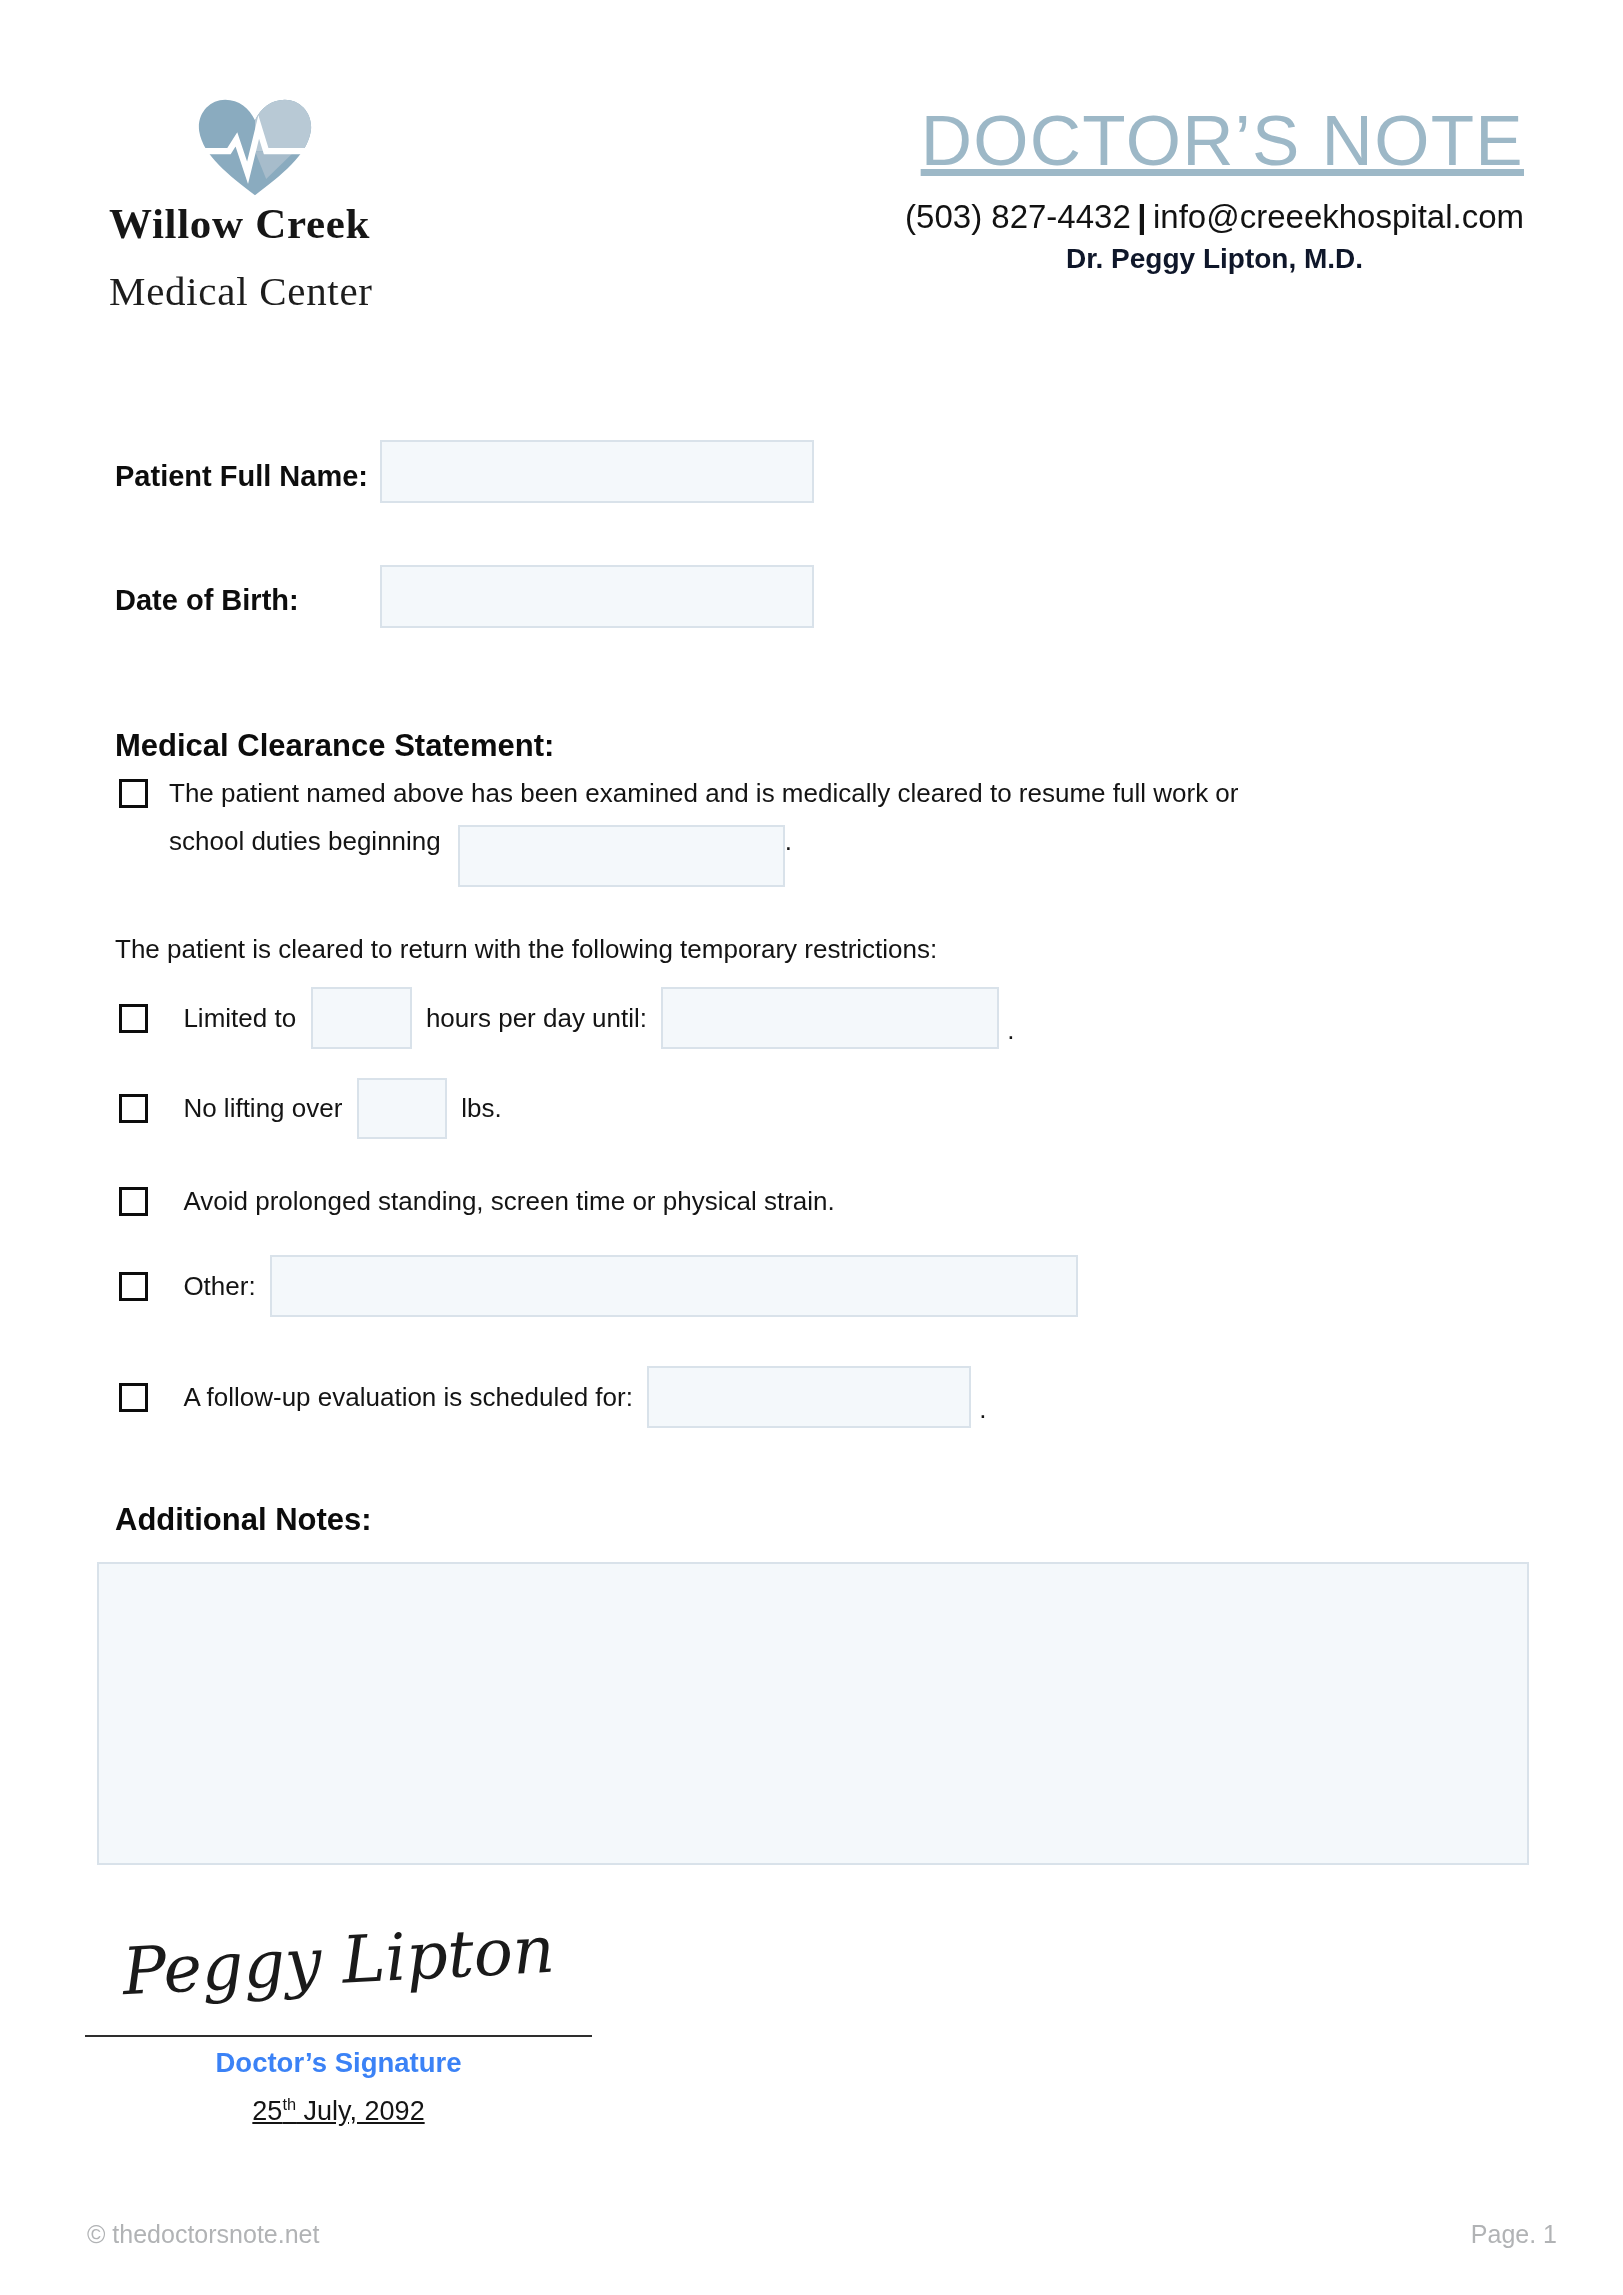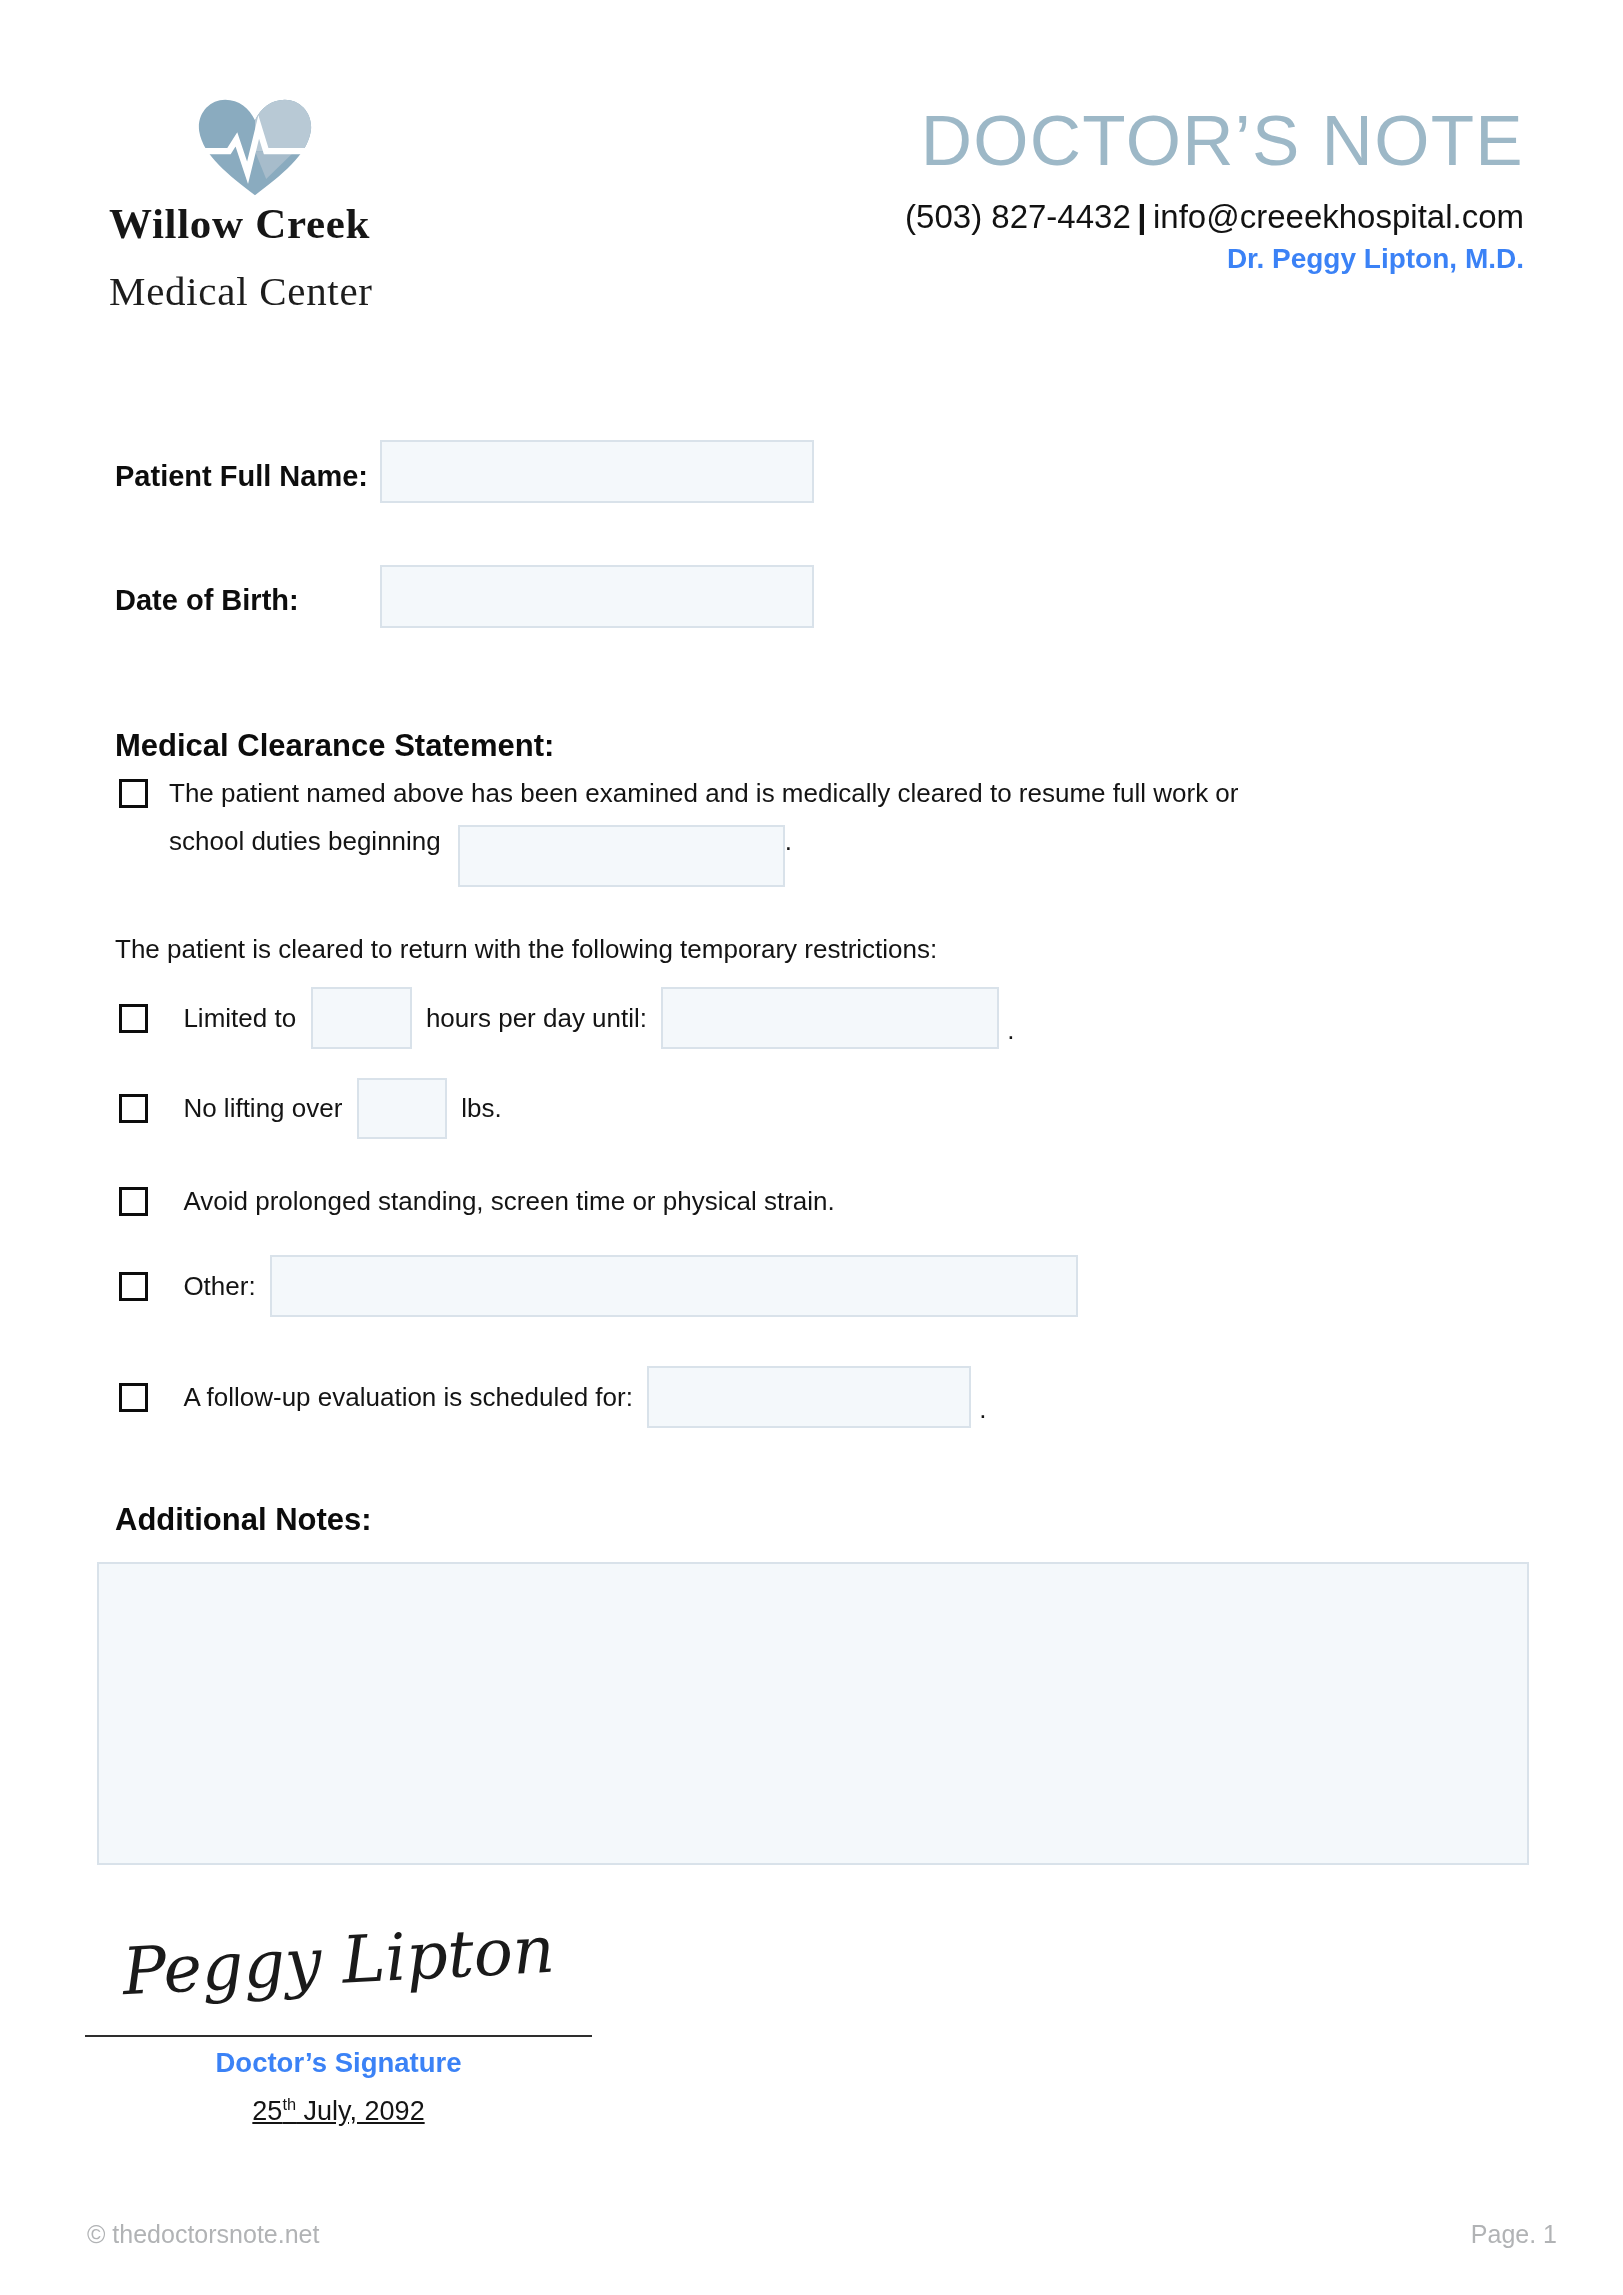--- a/index.html
+++ b/index.html
@@ -21,26 +21,26 @@
     font-weight:bold;font-size:43px;color:#161616;letter-spacing:0.7px;
   }
   .brand-name2{
     position:absolute;left:109px;top:267px;
     font-family:"Liberation Serif",serif;
     font-weight:normal;font-size:41px;color:#1d1d1d;letter-spacing:0.7px;
   }
   .hdr-right{position:absolute;right:99px;top:103px;text-align:right;}
   .hdr-title{
     font-size:71px;line-height:76px;font-weight:normal;
-    color:#9db8c7;letter-spacing:1.3px;white-space:nowrap;
+    color:#9db8c7;letter-spacing:1.3px;white-space:nowrap;text-decoration:underline;
   }
   .hdr-contact{margin-top:17px;font-size:33px;line-height:41px;color:#121212;white-space:nowrap;}
   .hdr-contact .sep{font-weight:bold;padding:0 6.5px;}
   .hdr-address{font-size:27px;line-height:41px;color:#121212;white-space:nowrap;}
-  .hdr-doctor{font-size:28px;line-height:43px;font-weight:bold;color:#3b82f6;white-space:nowrap;}
+  .hdr-doctor{font-size:28px;line-height:43px;font-weight:bold;color:#0f172a;white-space:nowrap;text-align:center;}
 
   
   .field-label{font-size:29px;font-weight:bold;color:#0d0d0d;white-space:nowrap;}
   .box-input{
     background:#f4f8fb;border:2px solid #d9e2ea;box-sizing:border-box;
     font-family:"Liberation Sans",sans-serif;font-size:26px;color:#111;padding:0 11.8px;
     outline:none;
   }
   .section-heading{font-size:31px;font-weight:bold;color:#0c0c0c;white-space:nowrap;}
 

